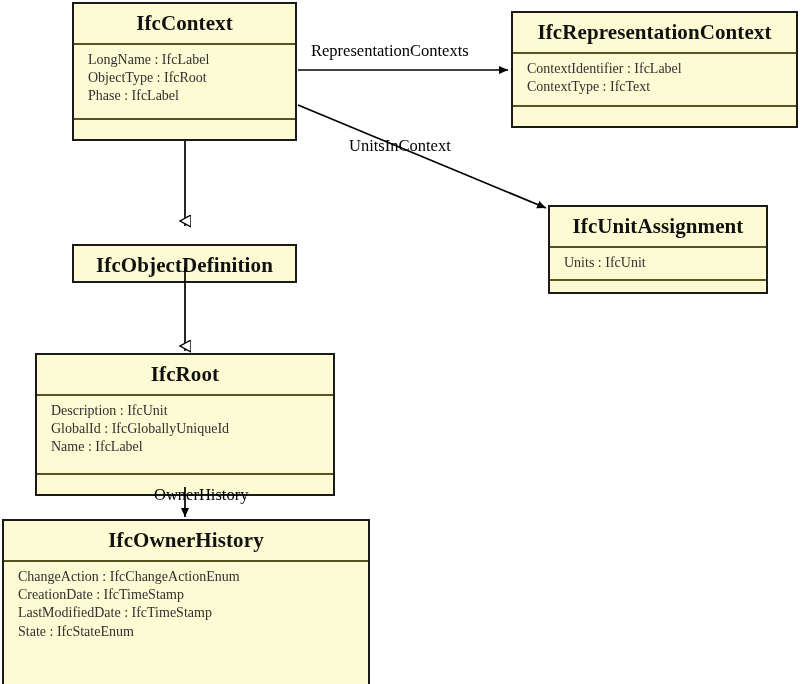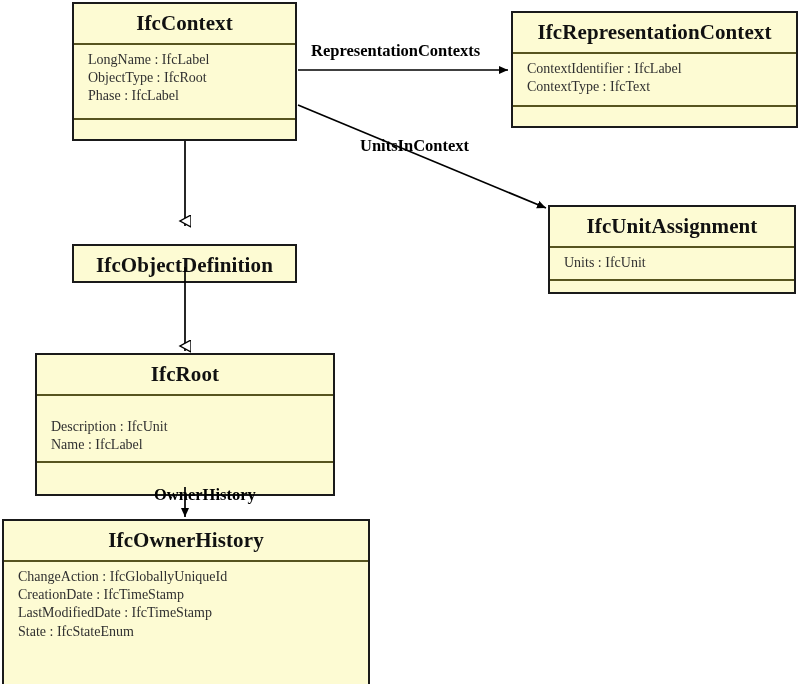--- a/index.html
+++ b/index.html
@@ -66,21 +66,21 @@
   }
   .edge-line {
     stroke: #000000;
     stroke-width: 1.7;
     fill: none;
   }
   .edge-label {
     position: absolute;
     font-family: "Liberation Serif", "DejaVu Serif", serif;
     font-size: 16.5px;
-    font-weight: bold;
+    font-weight: normal;
     color: #000000;
     white-space: nowrap;
     z-index: 10;
   }
 </style>
 </head>
 <body>
 
 <div id="canvas">
 
@@ -100,21 +100,21 @@
 
     <line class="edge-line" x1="185" y1="141" x2="185" y2="226" marker-end="url(#hollow-tri)"></line>
 
     <line class="edge-line" x1="185" y1="267" x2="185" y2="351" marker-end="url(#hollow-tri)"></line>
 
     <line class="edge-line" x1="185" y1="487" x2="185" y2="517" marker-end="url(#open-arrow)"></line>
   </svg>
 
   <div class="edge-label" style="left:311px; top:41px;">RepresentationContexts</div>
 
-  <div class="edge-label" style="left:349px; top:136px;margin-left:11px;">UnitsInContext</div>
+  <div class="edge-label" style="left:349px; top:136px;">UnitsInContext</div>
 
   <div class="edge-label" style="left:122px; top:485px;margin-left:32px;">OwnerHistory</div>
 
   <div class="uml-class" style="left:72px; top:2px; width:225px; height:139px;">
     <div class="uml-title">IfcContext</div>
     <div class="uml-attrs">
       <div class="uml-attr">LongName : IfcLabel</div>
       <div class="uml-attr">ObjectType : IfcRoot</div>
       <div class="uml-attr">Phase : IfcLabel</div>
     </div>
@@ -123,45 +123,46 @@
 
   <div class="uml-class" style="left:511px; top:11px; width:287px; height:117px;justify-content:space-between;">
     <div class="uml-title">IfcRepresentationContext</div>
     <div class="uml-attrs">
       <div class="uml-attr">ContextIdentifier : IfcLabel</div>
       <div class="uml-attr">ContextType : IfcText</div>
     </div>
     <div class="uml-ops"></div>
   </div>
 
-  <div class="uml-class" style="left:548px; top:205px; width:248px; height:89px;">
+  <div class="uml-class" style="left:548px; top:205px; width:220px; height:89px;">
     <div class="uml-title">IfcUnitAssignment</div>
     <div class="uml-attrs">
       <div class="uml-attr">Units : IfcUnit</div>
     </div>
     <div class="uml-ops"></div>
   </div>
 
   <div class="uml-class" style="left:72px; top:244px; width:225px; height:39px;">
     <div class="uml-title" style="border-bottom:none;">IfcObjectDefinition</div>
   </div>
 
-  <div class="uml-class" style="left:35px; top:353px; width:300px; height:143px;gap:16px;">
+  <div class="uml-class" style="left:35px; top:353px; width:300px; height:143px;">
     <div class="uml-title">IfcRoot</div>
     <div class="uml-attrs">
       <div class="uml-attr">Description : IfcUnit</div>
+      <div class="uml-attr">GlobalId : IfcGloballyUniqueId</div>
       <div class="uml-attr">Name : IfcLabel</div>
     </div>
     <div class="uml-ops"></div>
   </div>
 
   <div class="uml-class" style="left:2px; top:519px; width:368px; height:212px;">
     <div class="uml-title">IfcOwnerHistory</div>
     <div class="uml-attrs">
-      <div class="uml-attr">ChangeAction : IfcGloballyUniqueId</div>
+      <div class="uml-attr">ChangeAction : IfcChangeActionEnum</div>
       <div class="uml-attr">CreationDate : IfcTimeStamp</div>
       <div class="uml-attr">LastModifiedDate : IfcTimeStamp</div>
       <div class="uml-attr">State : IfcStateEnum</div>
     </div>
     <div class="uml-ops"></div>
   </div>
 
 </div>
 
 </body></html>

